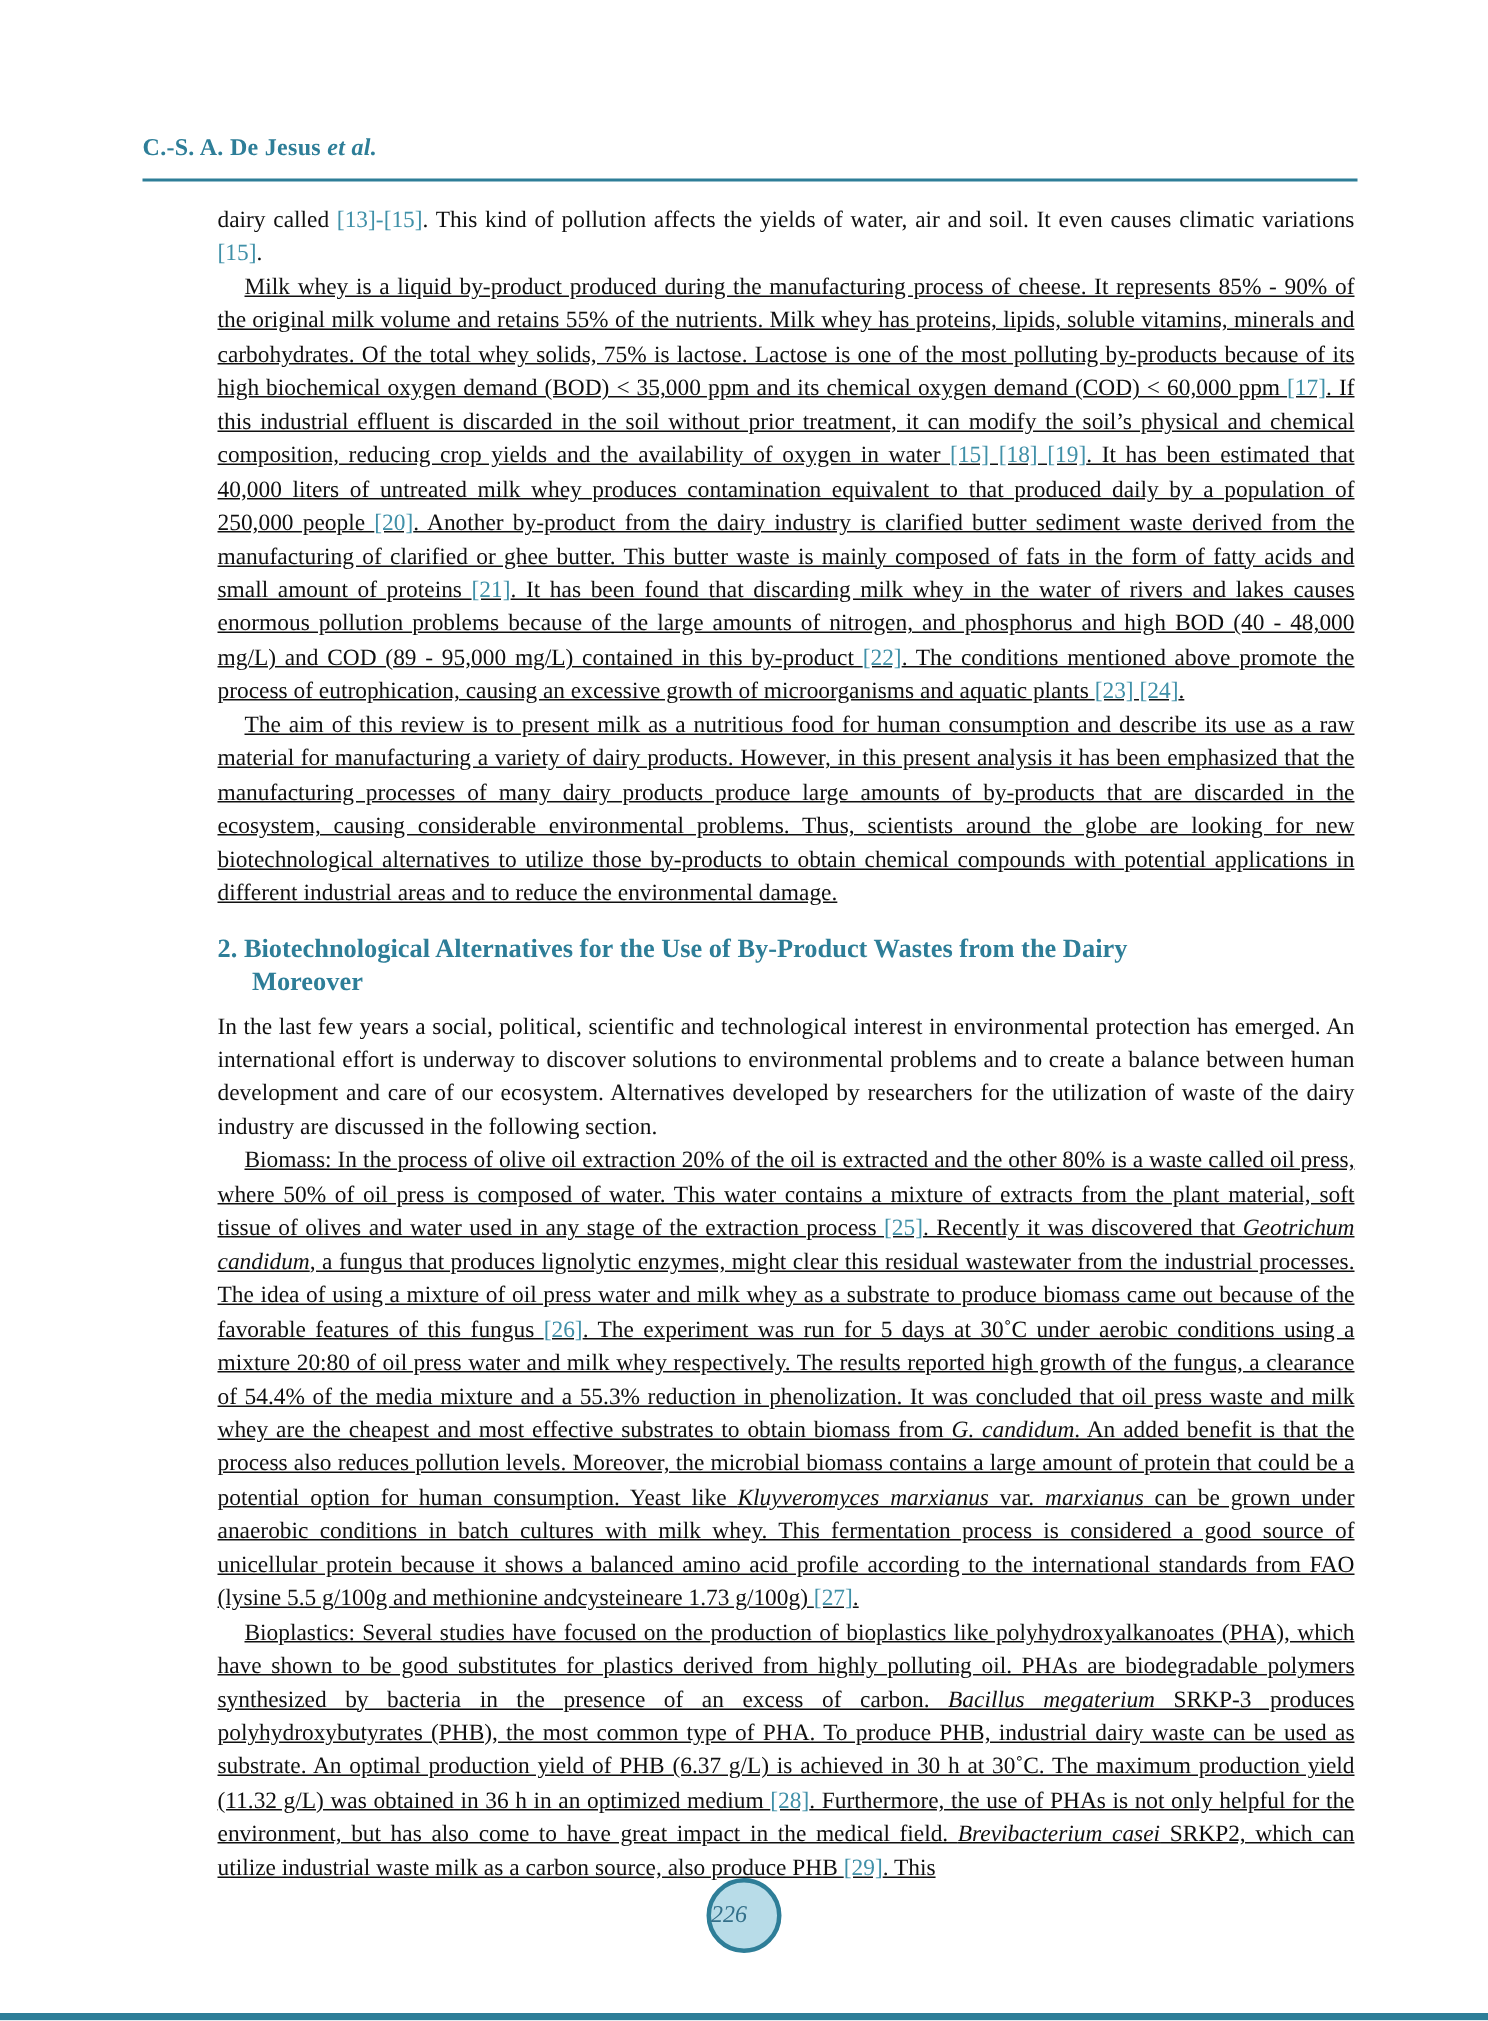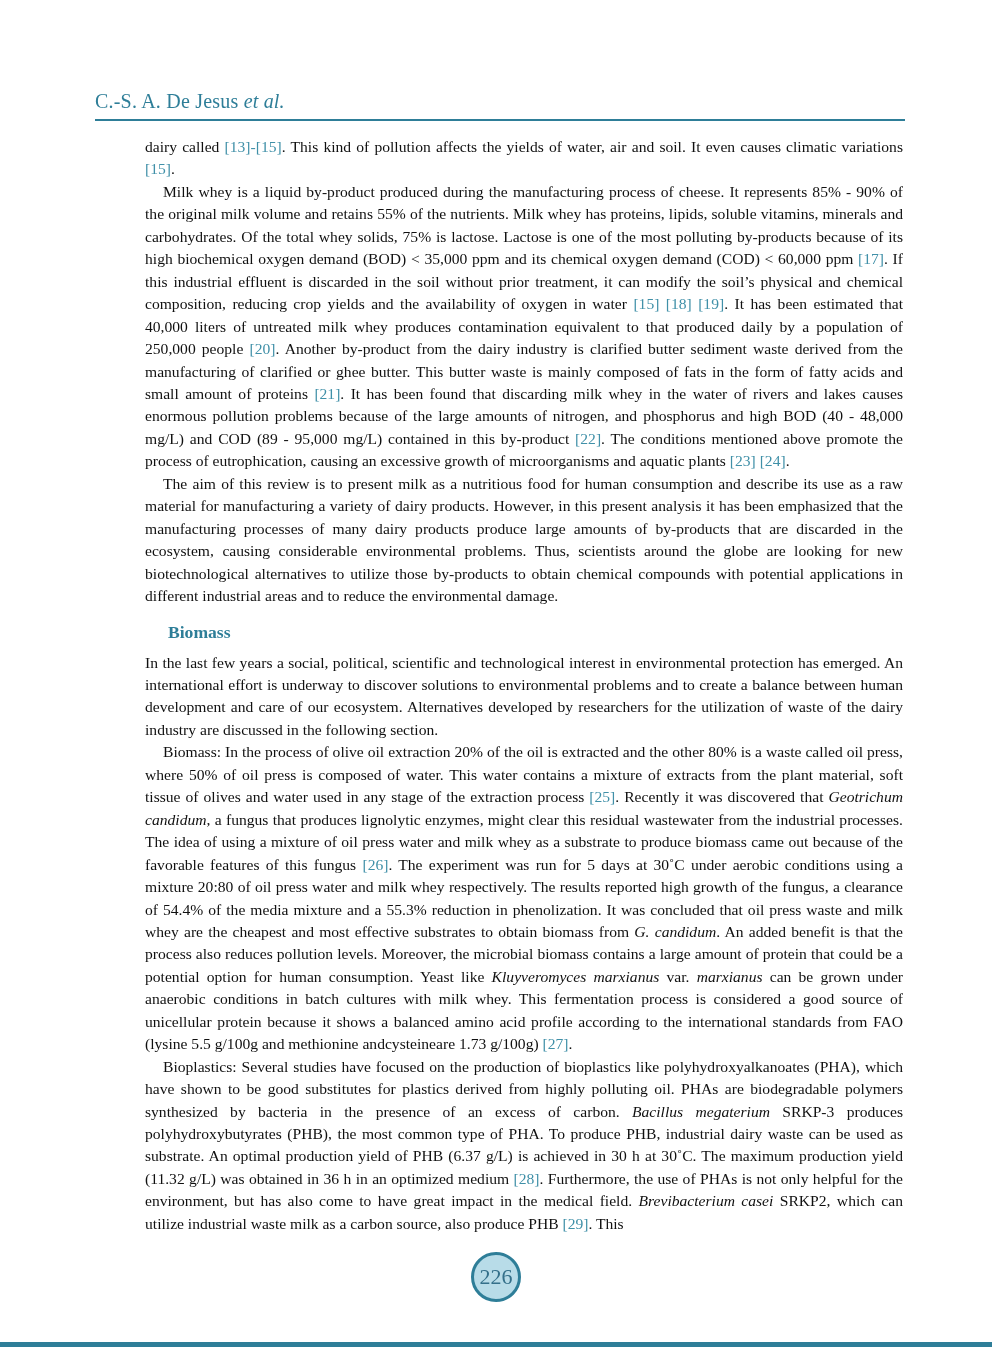--- a/index.html
+++ b/index.html
@@ -12,22 +12,22 @@
     position: relative;
     width: 992px;
     height: 1347px;
     background: #ffffff;
     overflow: hidden;
   }
   .running-head {
     position: absolute;
     left: 95px;
     top: 90px;
-    font-size: 20px;
-    font-weight: normal;
+    font-size: 16px;
+    font-weight: bold;
     color: var(--teal, #2e7e98);
     letter-spacing: 0.2px;
   }
   .running-head .it { font-style: italic; }
   .head-rule {
     position: absolute;
     left: 95px;
     top: 119px;
     width: 810px;
     height: 2px;
@@ -39,21 +39,21 @@
     top: 136px;
     width: 758px;
   }
   p.para {
     margin: 0;
     text-align: justify;
     font-size: 15.6px;
     line-height: 22.45px;
     color: #101010;
   }
-  p.para.indent { text-indent: 18px; }
+  p.para.indent { text-indent: 18px; text-decoration: underline; }
   .cite { color: var(--citation, #4090a8); }
   .it { font-style: italic; }
   h2.section-heading {
     margin: 13px 0 9px 0;
     color: var(--teal, #2e7e98);
     font-size: 17.6px;
     line-height: 22px;
     font-weight: bold;
   }
   .h-line1 { display: block; }
@@ -63,23 +63,24 @@
     left: 471px;
     top: 1252px;
     width: 50px;
     height: 50px;
     border-radius: 50%;
     background: var(--circle_fill, #b8dce8);
     border: 3px solid var(--teal, #2e7e98);
     box-sizing: border-box;
     display: flex;
     align-items: center;
-    justify-content: center;
-    font-size: 22px;
+    justify-content: flex-start;
+    font-size: 16px;
     color: #34708a;
+    font-style: italic;
   }
   .bottom-bar {
     position: absolute;
     left: 0;
     bottom: 0;
     width: 100%;
     height: 5px;
     background: var(--teal, #2e7e98);
   }
 </style>
@@ -96,21 +97,22 @@
 
   <main class="article">
 
     <div id="intro-paragraphs">
         <p class="para"><span>dairy called </span><span class="cite">[13]-[15]</span><span>. This kind of pollution affects the yields of water, air and soil. It even causes climatic variations </span><span class="cite">[15]</span><span>.</span></p>
         <p class="para indent"><span>Milk whey is a liquid by-product produced during the manufacturing process of cheese. It represents 85% - 90% of the original milk volume and retains 55% of the nutrients. Milk whey has proteins, lipids, soluble vitamins, minerals and carbohydrates. Of the total whey solids, 75% is lactose. Lactose is one of the most polluting by-products because of its high biochemical oxygen demand (BOD) &lt; 35,000 ppm and its chemical oxygen demand (COD) &lt; 60,000 ppm </span><span class="cite">[17]</span><span>. If this industrial effluent is discarded in the soil without prior treatment, it can modify the soil’s physical and chemical composition, reducing crop yields and the availability of oxygen in water </span><span class="cite">[15] [18] [19]</span><span>. It has been estimated that 40,000 liters of untreated milk whey produces contamination equivalent to that produced daily by a population of 250,000 people </span><span class="cite">[20]</span><span>. Another by-product from the dairy industry is clarified butter sediment waste derived from the manufacturing of clarified or ghee butter. This butter waste is mainly composed of fats in the form of fatty acids and small amount of proteins </span><span class="cite">[21]</span><span>. It has been found that discarding milk whey in the water of rivers and lakes causes enormous pollution problems because of the large amounts of nitrogen, and phosphorus and high BOD (40 - 48,000 mg/L) and COD (89 - 95,000 mg/L) contained in this by-product </span><span class="cite">[22]</span><span>. The conditions mentioned above promote the process of eutrophication, causing an excessive growth of microorganisms and aquatic plants </span><span class="cite">[23] [24]</span><span>.</span></p>
         <p class="para indent"><span>The aim of this review is to present milk as a nutritious food for human consumption and describe its use as a raw material for manufacturing a variety of dairy products. However, in this present analysis it has been emphasized that the manufacturing processes of many dairy products produce large amounts of by-products that are discarded in the ecosystem, causing considerable environmental problems. Thus, scientists around the globe are looking for new biotechnological alternatives to utilize those by-products to obtain chemical compounds with potential applications in different industrial areas and to reduce the environmental damage.</span></p>
       </div>
 
     <h2 class="section-heading">
-      <span class="h-line2">Biomass</span>
+      <span class="h-line1">2. Biotechnological Alternatives for the Use of By-Product Wastes from the Dairy</span>
+      <span class="h-line2">Moreover</span>
     </h2>
 
     <div id="section-paragraphs">
         <p class="para"><span>In the last few years a social, political, scientific and technological interest in environmental protection has emerged. An international effort is underway to discover solutions to environmental problems and to create a balance between human development and care of our ecosystem. Alternatives developed by researchers for the utilization of waste of the dairy industry are discussed in the following section.</span></p>
         <p class="para indent"><span>Biomass: In the process of olive oil extraction 20% of the oil is extracted and the other 80% is a waste called oil press, where 50% of oil press is composed of water. This water contains a mixture of extracts from the plant material, soft tissue of olives and water used in any stage of the extraction process </span><span class="cite">[25]</span><span>. Recently it was discovered that </span><span class="it">Geotrichum candidum</span><span>, a fungus that produces lignolytic enzymes, might clear this residual wastewater from the industrial processes. The idea of using a mixture of oil press water and milk whey as a substrate to produce biomass came out because of the favorable features of this fungus </span><span class="cite">[26]</span><span>. The experiment was run for 5 days at 30˚C under aerobic conditions using a mixture 20:80 of oil press water and milk whey respectively. The results reported high growth of the fungus, a clearance of 54.4% of the media mixture and a 55.3% reduction in phenolization. It was concluded that oil press waste and milk whey are the cheapest and most effective substrates to obtain biomass from </span><span class="it">G. candidum</span><span>. An added benefit is that the process also reduces pollution levels. Moreover, the microbial biomass contains a large amount of protein that could be a potential option for human consumption. Yeast like </span><span class="it">Kluyveromyces marxianus</span><span> var. </span><span class="it">marxianus</span><span> can be grown under anaerobic conditions in batch cultures with milk whey. This fermentation process is considered a good source of unicellular protein because it shows a balanced amino acid profile according to the international standards from FAO (lysine 5.5 g/100g and methionine andcysteineare 1.73 g/100g) </span><span class="cite">[27]</span><span>.</span></p>
         <p class="para indent"><span>Bioplastics: Several studies have focused on the production of bioplastics like polyhydroxyalkanoates (PHA), which have shown to be good substitutes for plastics derived from highly polluting oil. PHAs are biodegradable polymers synthesized by bacteria in the presence of an excess of carbon. </span><span class="it">Bacillus megaterium</span><span> SRKP-3 produces polyhydroxybutyrates (PHB), the most common type of PHA. To produce PHB, industrial dairy waste can be used as substrate. An optimal production yield of PHB (6.37 g/L) is achieved in 30 h at 30˚C. The maximum production yield (11.32 g/L) was obtained in 36 h in an optimized medium </span><span class="cite">[28]</span><span>. Furthermore, the use of PHAs is not only helpful for the environment, but has also come to have great impact in the medical field. </span><span class="it">Brevibacterium casei</span><span> SRKP2, which can utilize industrial waste milk as a carbon source, also produce PHB </span><span class="cite">[29]</span><span>. This</span></p>
       </div>
 
   </main>
 

